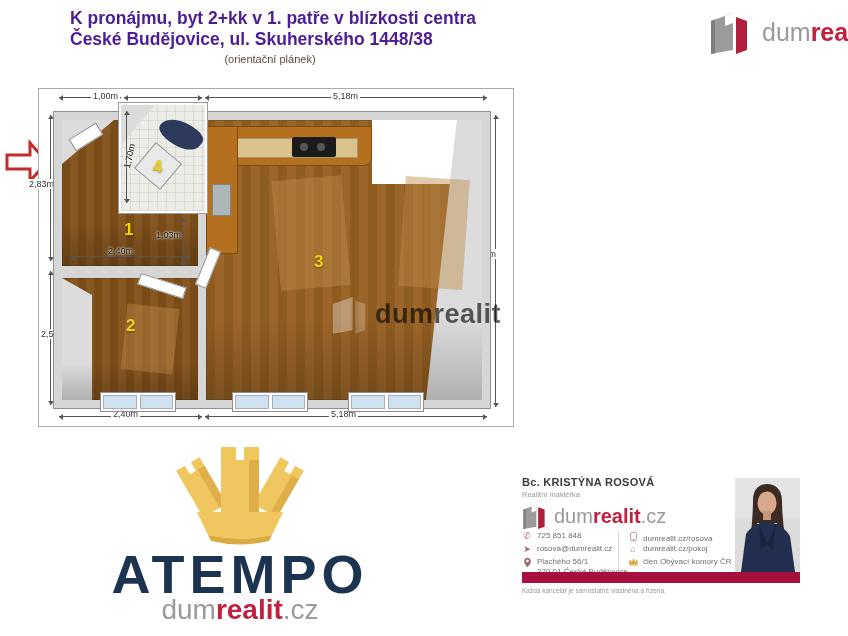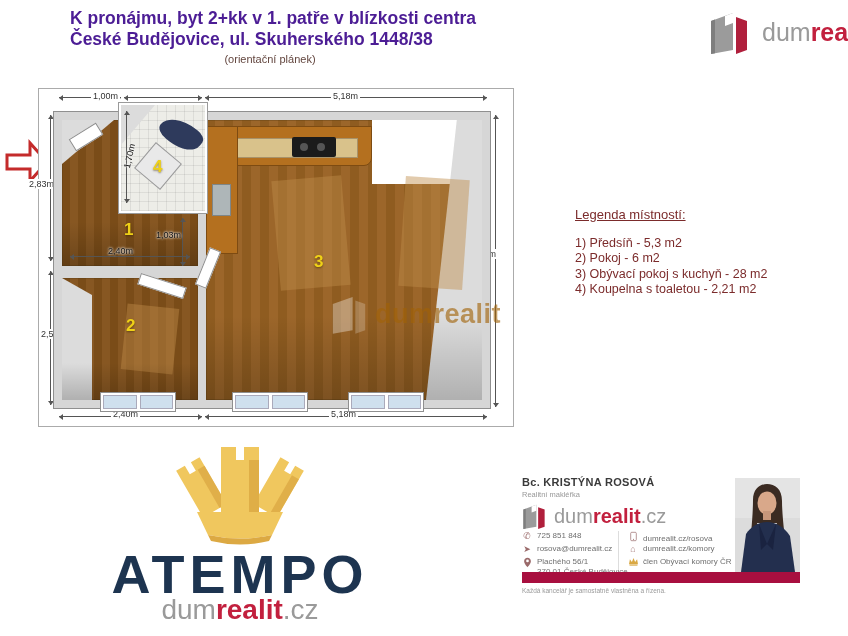--- a/index.html
+++ b/index.html
@@ -48,21 +48,21 @@
   .counter{background:#B4701F;border:1px solid #7d4b12;}
   .countertop{position:absolute;background:#D9C28B;border:1px solid #a8926a;}
   .cooktop{position:absolute;background:#1B1B1B;border-radius:2px;}
   .burner{position:absolute;width:8px;height:8px;border-radius:50%;background:#555;}
   .sink{position:absolute;background:#AEB6B8;border:1px solid #7e8688;}
 
   .door{position:absolute;background:#fff;border:1px solid #8f8f8f;}
   .graywall{position:absolute;background:#DCDCDC;}
 
   .watermark{left:292px;top:205px;display:flex;align-items:center;gap:8px;opacity:.62;}
-  .watermark .t{font-size:27px;font-weight:700;color:#a16207;letter-spacing:.5px;}
+  .watermark .t{font-size:27px;font-weight:700;color:#000000;letter-spacing:.5px;}
 
   
   .legend{left:575px;top:207px;color:#7B2B2B;font-size:12.5px;line-height:15.5px;}
   .legend .lt{font-size:13px;text-decoration:underline;margin-bottom:13px;}
 
   
   .atempo-name{left:92px;top:543px;width:296px;text-align:center;font-size:54px;font-weight:800;
                color:#1D3450;letter-spacing:5px;}
   .atempo-sub{left:92px;top:594px;width:296px;text-align:center;font-size:28px;}
 
@@ -190,27 +190,20 @@
 
     <div class="abs watermark">
       <svg width="36" height="40" viewBox="0 0 40 44">
         <polygon points="2,11 24,3 24,40 2,44" fill="rgba(255,255,255,0.55)"></polygon>
         <polygon points="27,7 38,11 38,40 27,44" fill="rgba(255,255,255,0.35)"></polygon>
       </svg>
       <div class="t">dumrealit</div>
     </div>
   </div>
 
-  <div class="abs legend">
-    <div class="lt">Legenda místností:</div>
-    <div>1) Předsíň - 5,3 m2</div>
-    <div>2) Pokoj - 6 m2</div>
-    <div>3) Obývací pokoj s kuchyň - 28 m2</div>
-    <div>4) Koupelna s toaletou - 2,21 m2</div>
-  </div>
 
   <svg class="abs" style="left:155px;top:442px;" width="170" height="105" viewBox="0 0 170 105">
     <g transform="rotate(-30 60 64)">
       <path d="M44,14 h10 v10 h7 v-10 h10 v54 h-27 Z" fill="#F0C75E"></path>
       <path d="M63,24 h8 v44 h-8 Z" fill="#DCA943" opacity="0.8"></path>
     </g>
     <g transform="rotate(30 110 64)">
       <path d="M99,14 h10 v10 h7 v-10 h10 v54 h-27 Z" fill="#F0C75E"></path>
       <path d="M118,24 h8 v44 h-8 Z" fill="#DCA943" opacity="0.8"></path>
     </g>
@@ -258,21 +251,21 @@
     <span class="cicon">
       <svg width="7" height="11" viewBox="0 0 10 14">
           <rect x="1" y="1" width="8" height="12" rx="1.5" fill="none" stroke="#9a6a6a"></rect>
           <circle cx="5" cy="11" r="0.8" fill="#9a6a6a"></circle>
         </svg>
     </span>
     <span class="contact">dumrealit.cz/rosova</span>
   </div>
   <div class="crow" style="left:628px;top:544px;">
     <span class="cicon">⌂</span>
-    <span class="contact">dumrealit.cz/komory</span>
+    <span class="contact">dumrealit.cz/pokoj</span>
   </div>
   <div class="crow" style="left:628px;top:557px;">
     <span class="cicon">
       <svg width="11" height="9" viewBox="0 0 12 10">
           <path d="M1,8 L2,2.5 L4.2,5.5 L6,1 L7.8,5.5 L10,2.5 L11,8 Z" fill="#D9A843"></path>
           <rect x="1.6" y="8.4" width="8.8" height="1.2" fill="#D9A843"></rect>
         </svg>
     </span>
     <span class="contact">člen Obývací komory ČR</span>
   </div>

